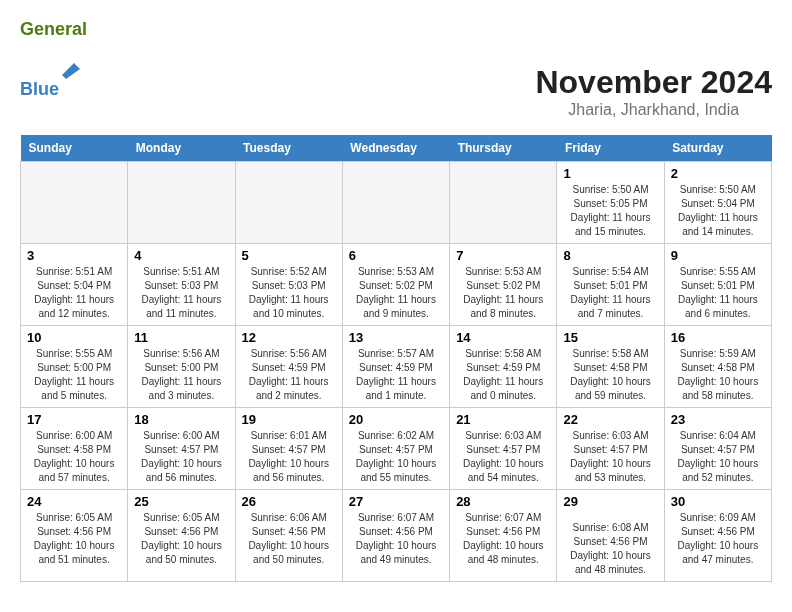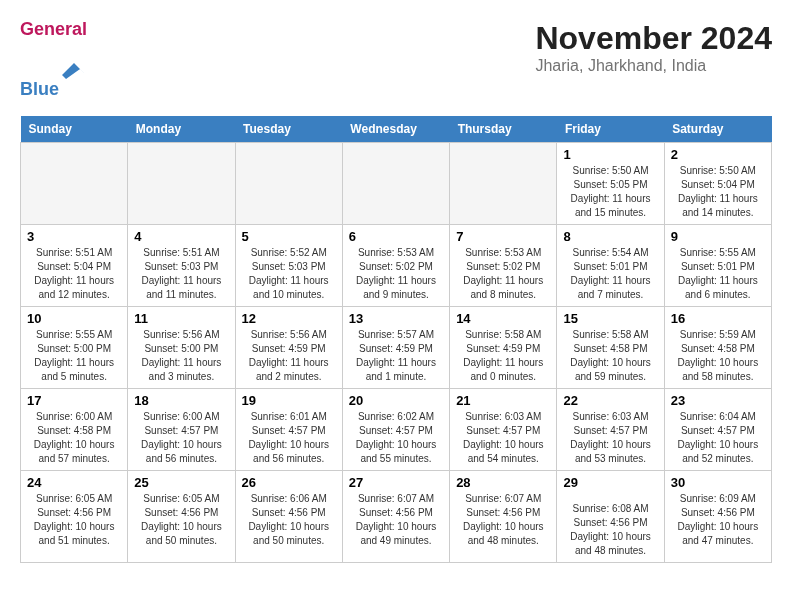--- a/index.html
+++ b/index.html
@@ -20,24 +20,25 @@
       display: flex;
       align-items: center;
     }
     .logo-text {
       display: flex;
       flex-direction: column;
       font-size: 18px;
       font-weight: bold;
       line-height: 1.1;
     }
-    .logo-text .general { color: #be185d; }
+    .logo-text .general { color: #4d7c0f; }
     .logo-text .blue { color: #3a7fc1; margin-top: 40px; }
     .title-block {
-      text-align: left;
+      text-align: center;
+      margin-top: 44px;
     }
     .title-block h1 {
       font-size: 32px;
       font-weight: bold;
       color: #222;
     }
     .title-block h2 {
       font-size: 16px;
       font-weight: normal;
       color: #737373;

